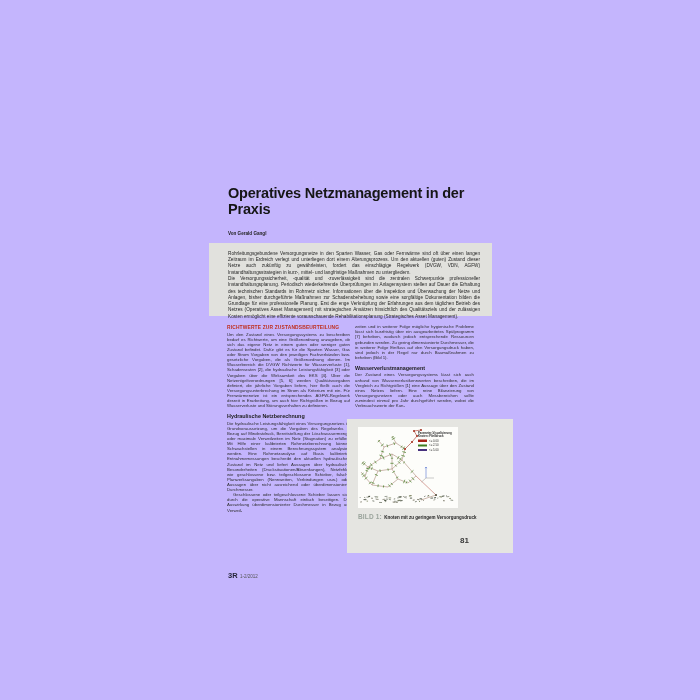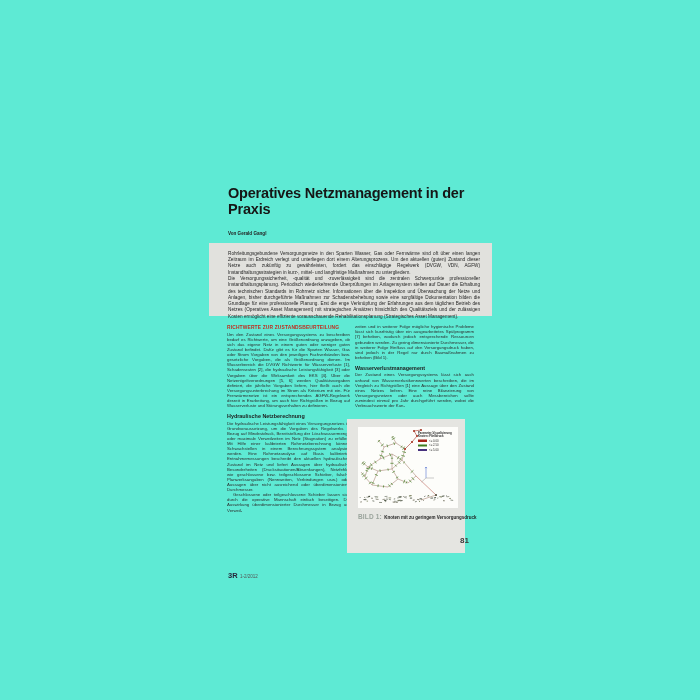--- a/index.html
+++ b/index.html
@@ -1,16 +1,16 @@
 <!DOCTYPE html>
 <html><head>
 <meta charset="utf-8">
 <style>
   html,body{margin:0;padding:0;background:#ffffff;}
-  .canvas{position:relative;width:700px;height:700px;background:#5eead4;overflow:hidden;
+  .canvas{position:relative;width:700px;height:700px;background:#c4b5fd;overflow:hidden;
           font-family:"Liberation Sans","DejaVu Sans",sans-serif;color:#2e2e2e;}
 
   
   .sc{transform:scale(0.5);transform-origin:0 0;}
 
   .title{position:absolute;left:228px;top:185px;width:254px;margin:0;
          font-size:14.5px;line-height:16px;font-weight:700;letter-spacing:-0.2px;color:#161616;}
 
   .author-wrap{position:absolute;left:228px;top:231px;}
   .author{width:300px;font-size:9.2px;font-weight:700;color:#222;}
@@ -27,21 +27,21 @@
   .h-red{margin:0 0 4px 0;font-size:9.8px;line-height:11px;font-weight:700;
          letter-spacing:0.3px;color:#bf2e1e;text-align:left;}
   .h-sub{margin:10px 0 3px 0;font-size:10.8px;line-height:12px;font-weight:700;
          color:#1c1c1c;text-align:left;}
 
   .col-left-wrap{left:227px;top:324px;}
   .col-left{width:246px;}
   .col-right-wrap{left:355px;top:324px;}
   .col-right{width:238px;}
 
-  .figure-block{position:absolute;left:347px;top:419px;width:118px;height:134px;background:#e5e5e1;}
+  .figure-block{position:absolute;left:347px;top:419px;width:166px;height:134px;background:#e5e5e1;}
   .figure-box{position:absolute;left:11px;top:8px;width:100px;height:81px;background:#fdfdfa;overflow:hidden;}
   .figure-box svg{position:absolute;left:0;top:0;}
 
   .legend-wrap{position:absolute;right:-36px;top:4px;left:60px;}
   .legend{width:76px;font-size:5.6px;line-height:7px;color:#2a2a2a;text-align:left;}
   .legend-title{font-weight:700;white-space:nowrap;}
   .legend-row{display:flex;align-items:center;margin-top:2.2px;white-space:nowrap;}
   .chip{display:inline-block;width:18px;height:4.5px;margin-right:4px;}
 
   .caption-wrap{position:absolute;left:11px;top:94px;}

